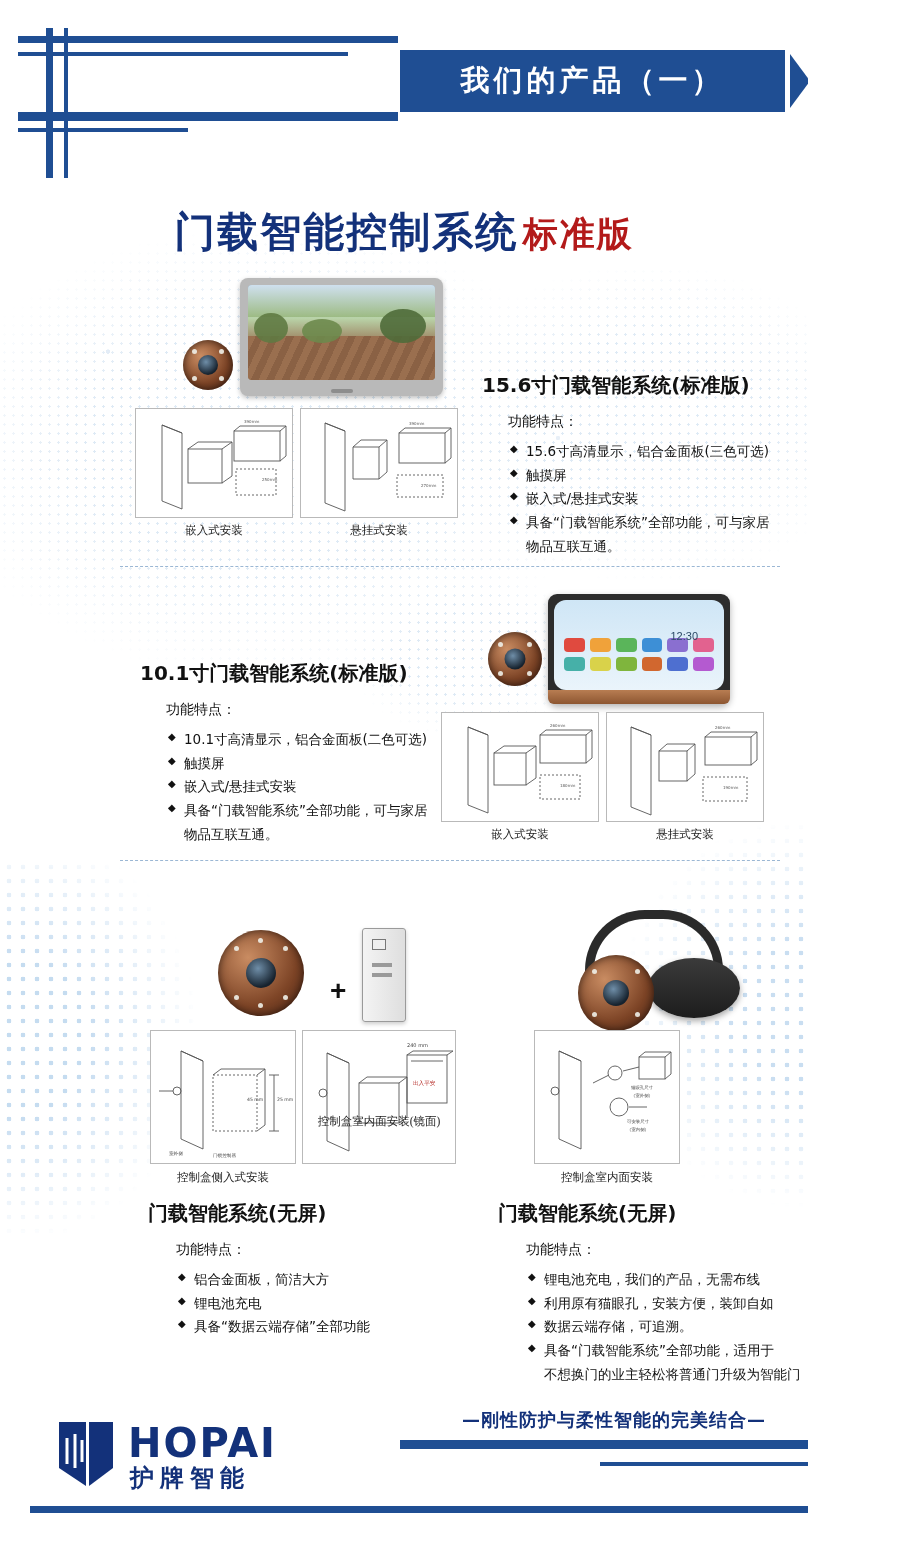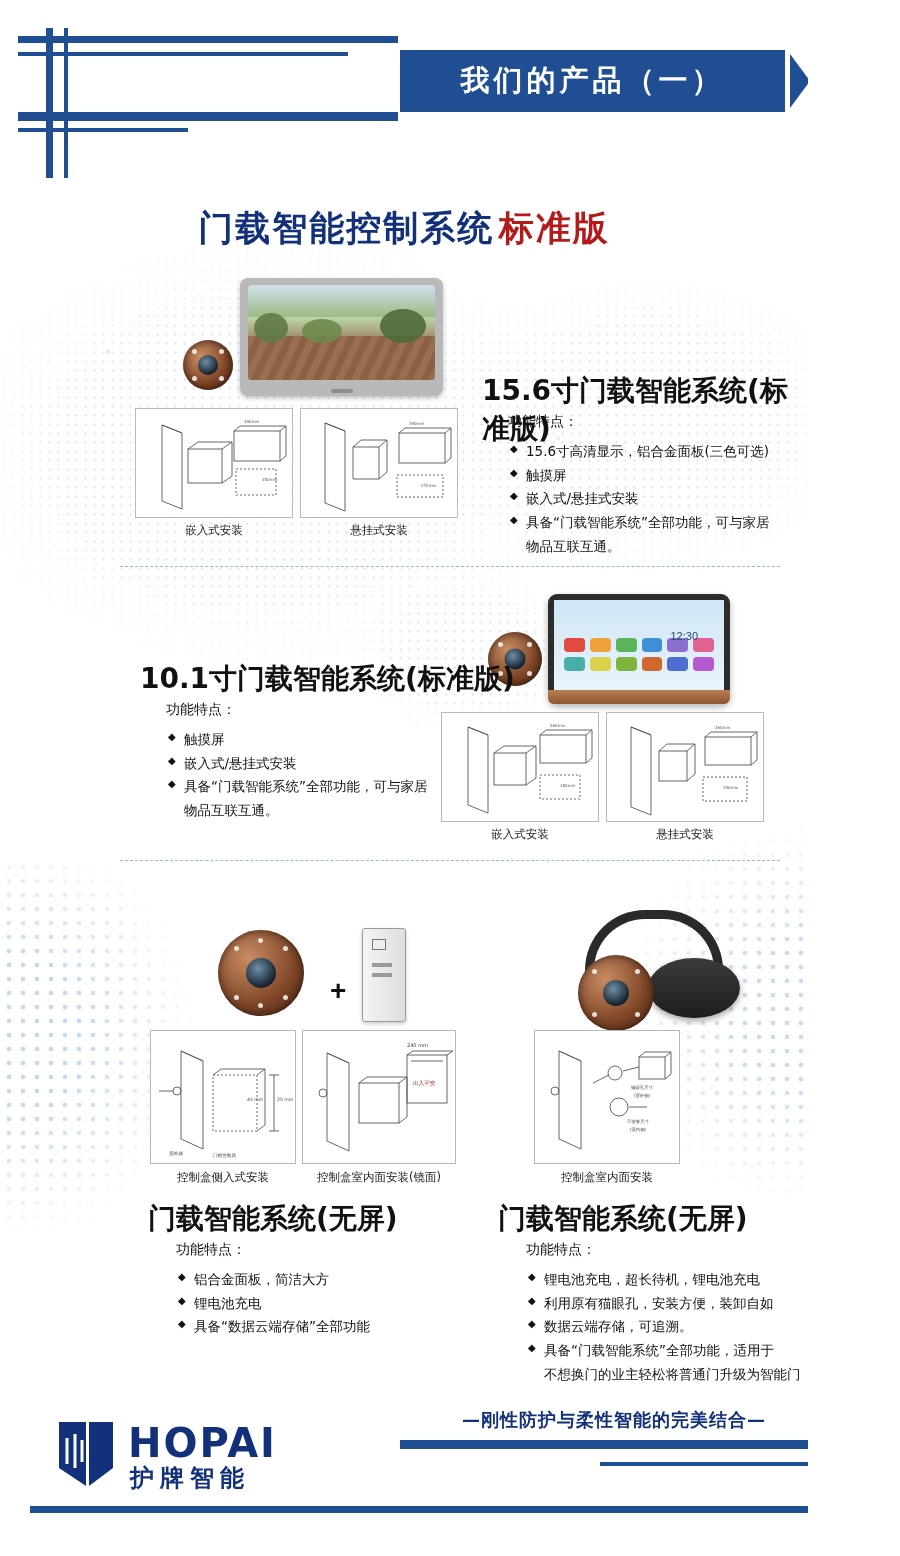--- a/index.html
+++ b/index.html
@@ -62,29 +62,29 @@
   }
   .chev{position:absolute;top:54px;width:0;height:0;
     border-top:27px solid transparent;border-bottom:27px solid transparent;
     border-left:20px solid #1f4e93;}
 
   
   .main-title{
     position:absolute;left:0;right:0;top:205px;text-align:center;
   }
   .main-title .mt1{
-    font-size:35px;font-weight:bold;color:#13317a;letter-spacing:2px;
+    font-size:41px;font-weight:bold;color:#13317a;letter-spacing:2px;
     font-family:"DejaVu Sans","Liberation Sans",sans-serif;
   }
   .main-title .mt2{
     font-size:35px;font-weight:bold;color:#b31a1a;letter-spacing:2px;
     font-family:"DejaVu Sans","Liberation Sans",sans-serif;
   }
 
-  .sec-title{font-size:28px;font-weight:bold;color:#111;font-family:"DejaVu Sans","Liberation Sans",sans-serif;}
+  .sec-title{font-size:20px;font-weight:bold;color:#111;font-family:"DejaVu Sans","Liberation Sans",sans-serif;}
   .feat-head{font-size:14px;color:#111;margin:8px 0 4px 18px;font-family:"DejaVu Sans","Liberation Sans",sans-serif;}
   .feat li{
     list-style:none;font-size:13.5px;line-height:1.75;color:#111;
     margin-left:6px;position:relative;padding-left:16px;
     font-family:"DejaVu Sans","Liberation Sans",sans-serif;
   }
   .feat li:before{content:"\25C6";position:absolute;left:0;top:0;font-size:10px;color:#111;}
   .feat li.cont:before{content:"";}
   .feat{margin:12px;padding:0;}
 
@@ -116,21 +116,21 @@
   .peep{position:absolute;border-radius:50%;
     background:radial-gradient(circle at 35% 32%, #c98c62, #7d4426 60%, #4a2414 100%);
     box-shadow:inset 0 0 8px rgba(0,0,0,.6);}
   .peep .lens{position:absolute;left:50%;top:50%;transform:translate(-50%,-50%);
     border-radius:50%;background:radial-gradient(circle at 40% 35%,#6f8ea8,#16222e 70%);}
   .peep .led{position:absolute;width:5px;height:5px;border-radius:50%;background:#f0efe8;opacity:.9;}
 
   
   .tab{position:absolute;border-radius:9px;background:#2c2c2c;padding:6px;box-sizing:border-box;
     box-shadow:0 3px 7px rgba(0,0,0,.3);}
-  .tab .scr{position:absolute;inset:6px 6px 14px 6px;border-radius:0;overflow:hidden;
+  .tab .scr{position:absolute;inset:6px 6px 14px 6px;border-radius:12px;overflow:hidden;
     background:linear-gradient(180deg,#cfe6f6,#eaf4fb);}
   .tab .icons{position:absolute;left:6%;top:42%;right:6%;display:grid;
     grid-template-columns:repeat(6,1fr);gap:5px;}
   .tab .icons i{display:block;height:14px;border-radius:4px;}
   .tab .foot{position:absolute;left:0;right:0;bottom:0;height:14px;
     background:linear-gradient(180deg,#b87d52,#8d5631);border-radius:0 0 6px 6px;}
 
   
   .ctrlbox{position:absolute;background:linear-gradient(90deg,#f4f4f4,#dedede);
     border:1px solid #9a9a9a;border-radius:3px;box-shadow:0 2px 4px rgba(0,0,0,.2);}
@@ -283,20 +283,21 @@
     <div class="led" style="right:10px;top:10px;"></div>
     <div class="led" style="left:10px;bottom:10px;"></div>
     <div class="led" style="right:10px;bottom:10px;"></div>
   </div>
 
   <div style="position:absolute;left:140px;top:660px;">
     <span class="sec-title">10.1寸门载智能系统</span><span class="sec-title red">(标准版)</span>
   </div>
   <div class="feat-head" style="position:absolute;left:148px;top:693px;">功能特点：</div>
   <ul class="feat" style="position:absolute;left:150px;top:716px;width:310px;">
+    <li>10.1寸高清显示，铝合金面板(二色可选)</li>
     <li>触摸屏</li>
     <li>嵌入式/悬挂式安装</li>
     <li>具备“门载智能系统”全部功能，可与家居</li>
     <li class="cont">物品互联互通。</li>
   </ul>
 
   <div class="dbox" style="left:441px;top:712px;width:158px;height:110px;">
     <svg viewBox="0 0 158 110" width="158" height="110">
       <g stroke="#555" fill="none" stroke-width="0.9">
         <path d="M26 14 L26 92 L46 100 L46 22 Z"></path>
@@ -392,21 +393,21 @@
         <path d="M108 30 L140 30"></path>
       </g>
       <g font-size="5" fill="#444" font-family="DejaVu Sans">
         <text x="104" y="16">240 mm</text>
       </g>
       <g font-size="5.6" fill="#b3241f" font-family="DejaVu Sans">
         <text x="110" y="54">出入平安</text>
       </g>
     </svg>
   </div>
-  <div class="dcap" style="left:296px;top:1170px;width:166px;">控制盒室内面安装(镜面)</div>
+  <div class="dcap" style="left:296px;top:1114px;width:166px;font-family:Liberation Serif, serif;">控制盒室内面安装(镜面)</div>
 
   <div style="position:absolute;left:148px;top:1200px;">
     <span class="sec-title">门载智能系统</span><span class="sec-title">(无屏)</span>
   </div>
   <div class="feat-head" style="position:absolute;left:158px;top:1233px;">功能特点：</div>
   <ul class="feat" style="position:absolute;left:160px;top:1256px;width:300px;">
     <li>铝合金面板，简洁大方</li>
     <li>锂电池充电</li>
     <li>具备“数据云端存储”全部功能</li>
   </ul>
@@ -446,21 +447,21 @@
       </g>
     </svg>
   </div>
   <div class="dcap" style="left:534px;top:1170px;width:146px;">控制盒室内面安装</div>
 
   <div style="position:absolute;left:498px;top:1200px;">
     <span class="sec-title">门载智能系统</span><span class="sec-title">(无屏)</span>
   </div>
   <div class="feat-head" style="position:absolute;left:508px;top:1233px;">功能特点：</div>
   <ul class="feat" style="position:absolute;left:510px;top:1256px;width:320px;">
-    <li>锂电池充电，超长待机，锂电池充电</li>
+    <li>锂电池充电，我们的产品，无需布线</li>
     <li>利用原有猫眼孔，安装方便，装卸自如</li>
     <li>数据云端存储，可追溯。</li>
     <li>具备“门载智能系统”全部功能，适用于</li>
     <li class="cont">不想换门的业主轻松将普通门升级为智能门</li>
   </ul>
 
   <div class="footer-band" style="left:836px;top:1268px;width:7px;height:200px;"></div>
   <div class="footer-band" style="left:820px;top:1300px;width:4px;height:168px;"></div>
   <div class="footer-band" style="left:400px;top:1440px;width:482px;height:9px;"></div>
   <div class="footer-band" style="left:600px;top:1462px;width:282px;height:4px;"></div>

